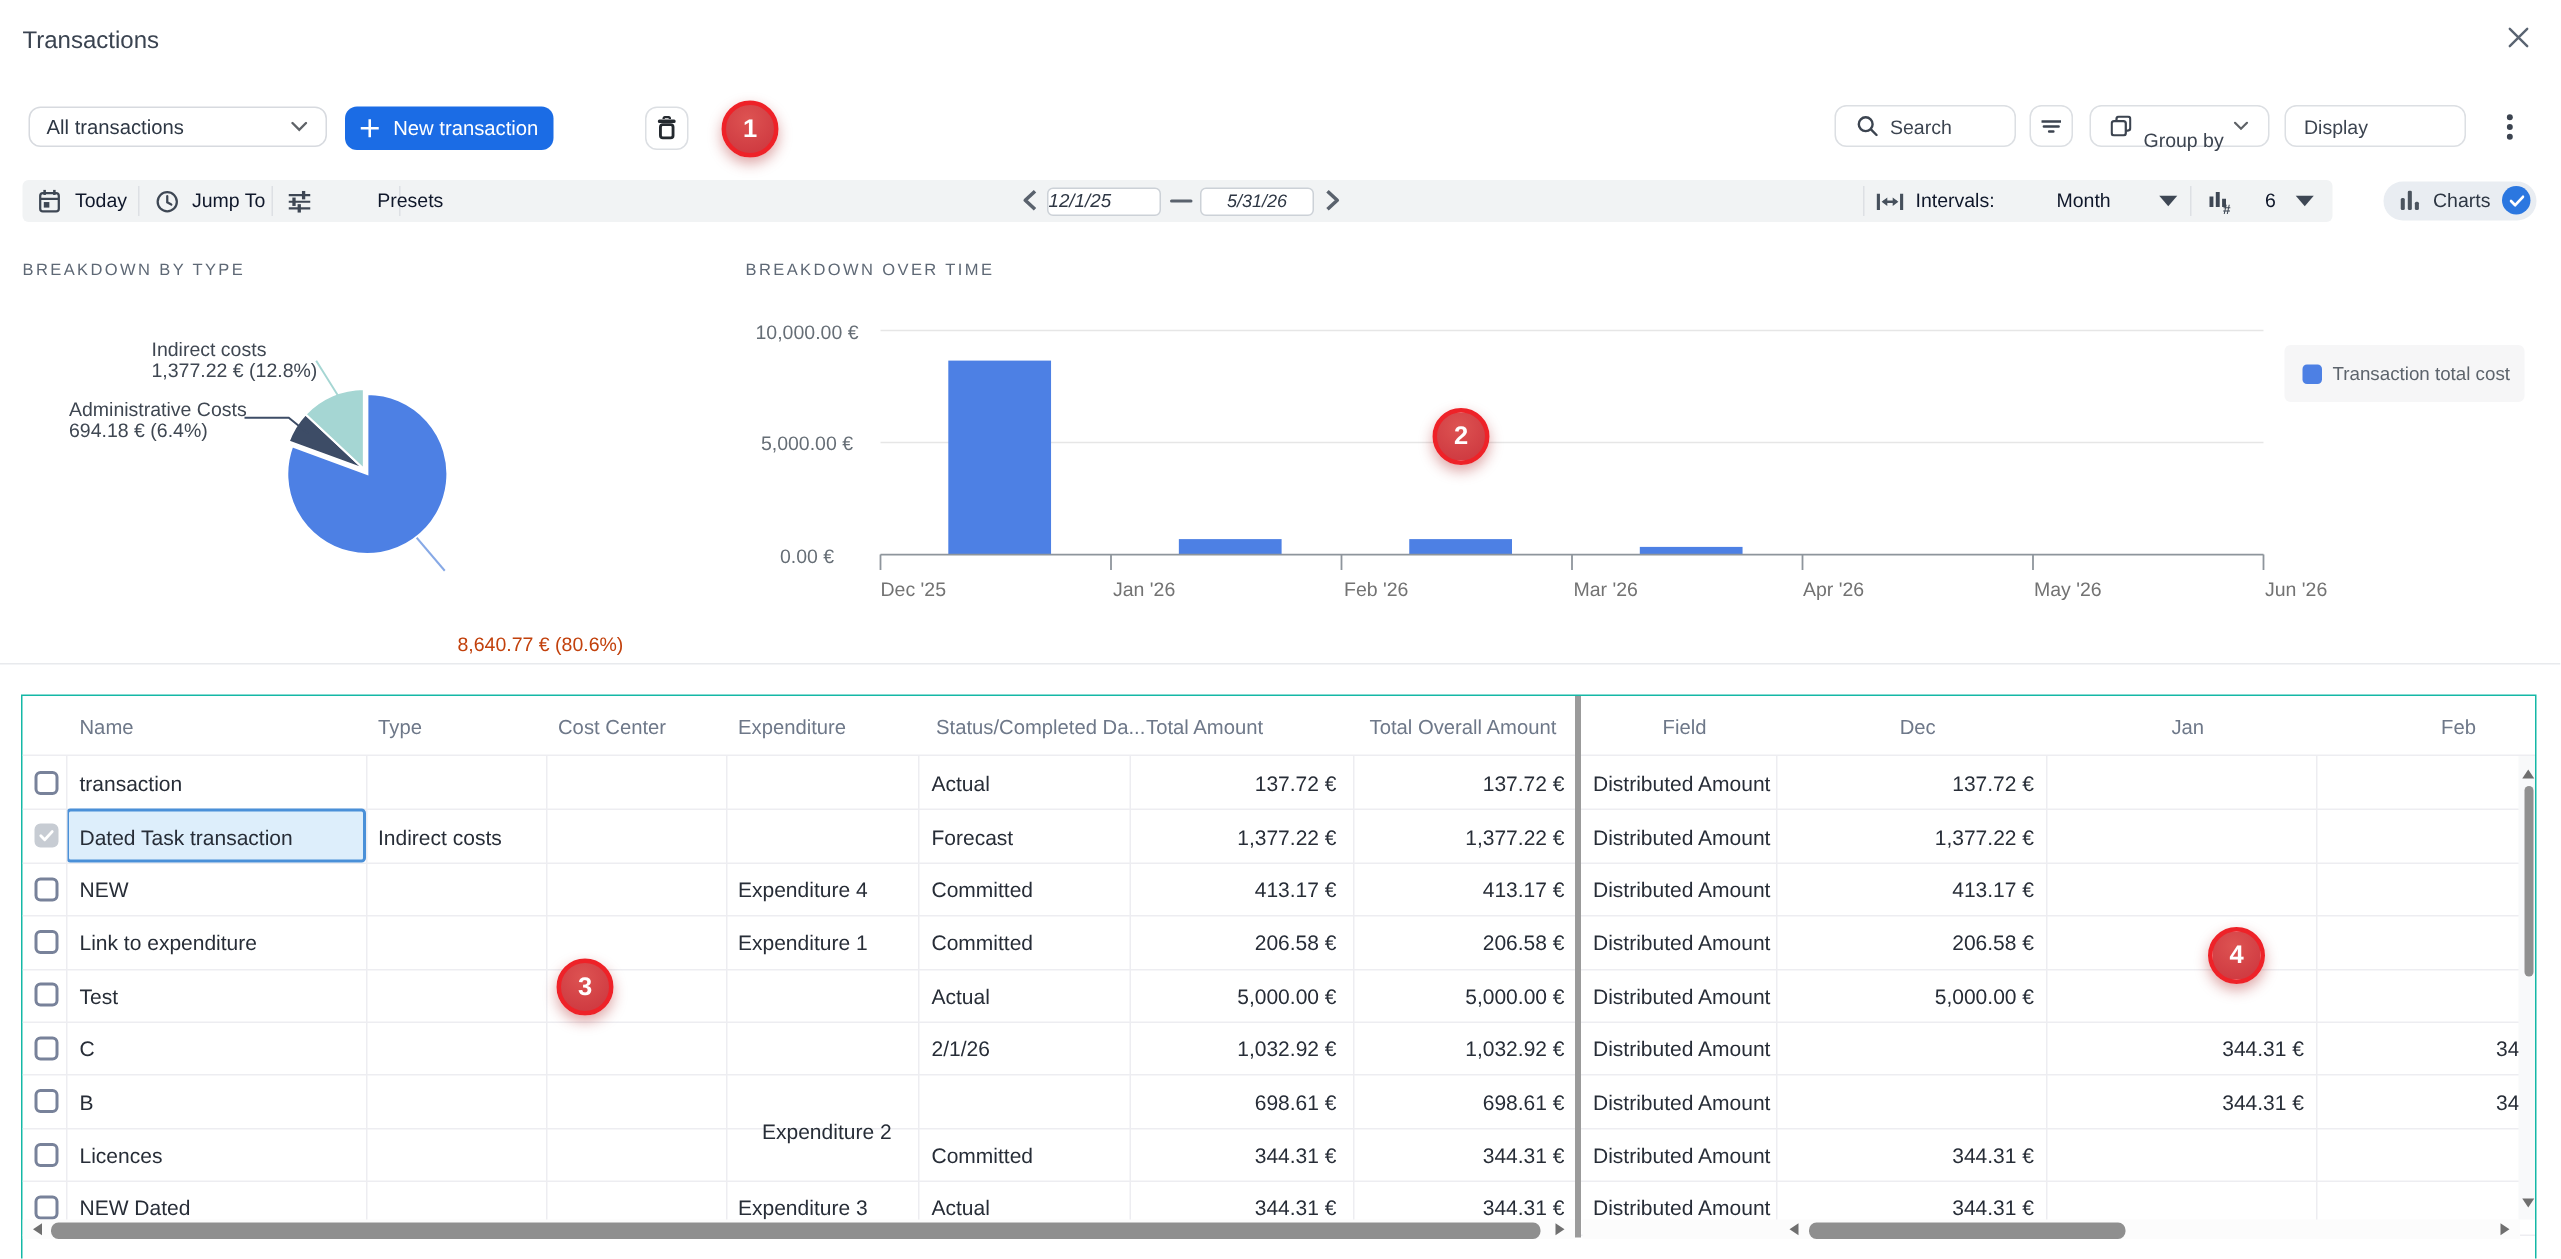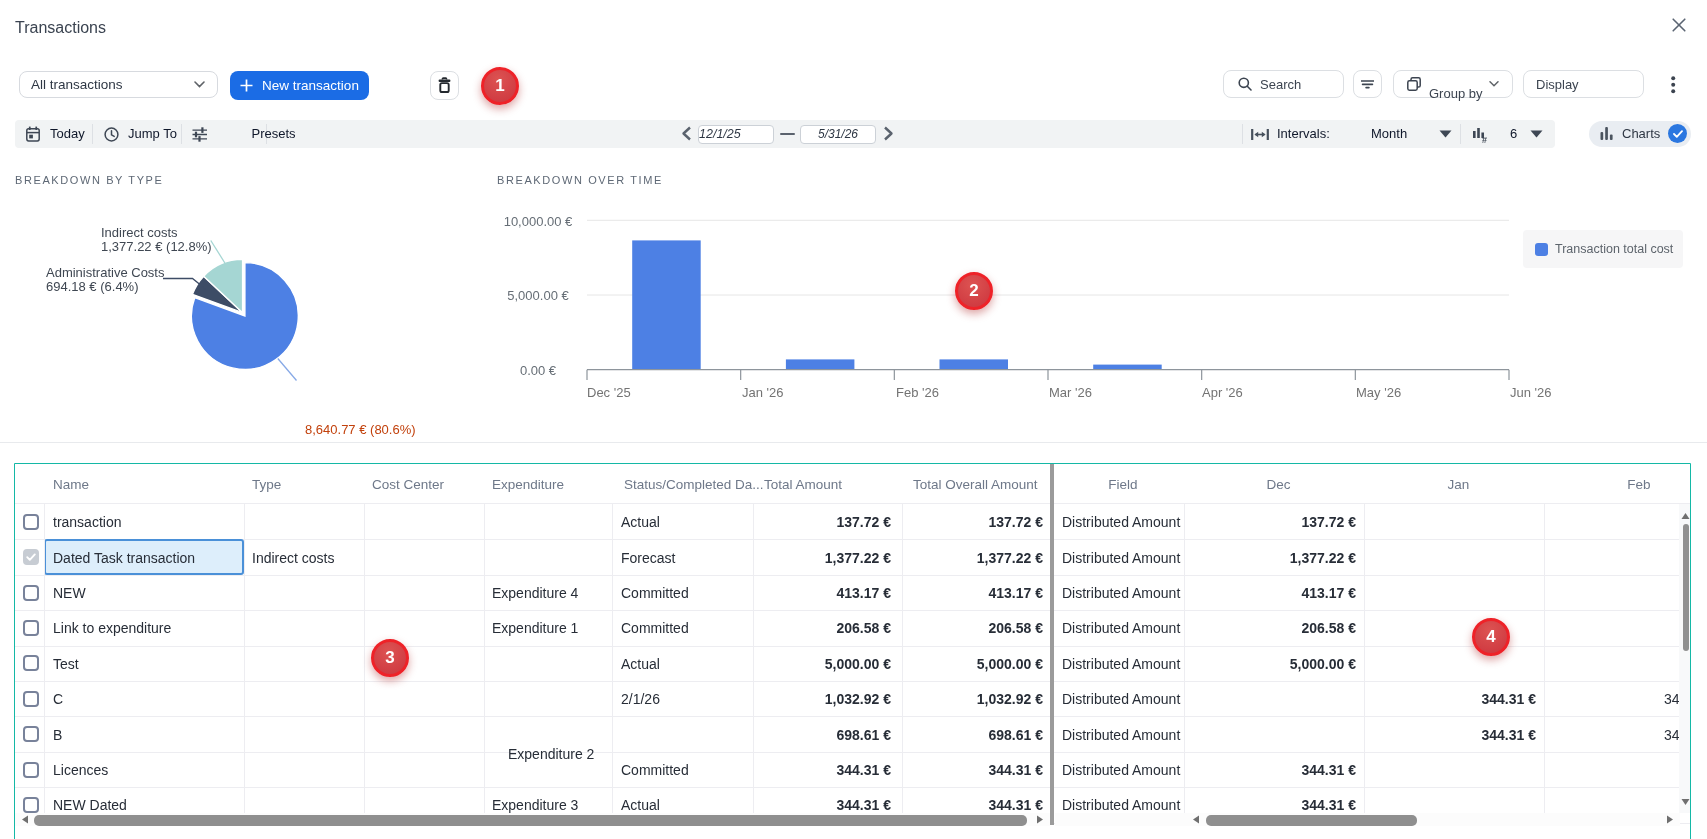--- a/index.html
+++ b/index.html
@@ -7,21 +7,21 @@
 body { position:relative; color:#3a4350; }
 .abs { position:absolute; }
 .btnbox { position:absolute; background:#fff; border:1px solid #dcdfe3; border-radius:8px; display:flex; align-items:center; }
 .badge { position:absolute; width:38px; height:38px; border-radius:50%; background:radial-gradient(circle at 45% 30%, #dd5352 0%, #d03c42 75%); border:3.5px solid #ee2228; color:#fff; font-weight:bold; font-size:17px; display:flex; align-items:center; justify-content:center; box-shadow:0 4px 9px rgba(170,30,30,.4); z-index:40; }
 .seglbl { font-size:13px; color:#0f172a; }
 .vline2 { position:absolute; top:4px; bottom:4px; width:1px; background:#dde0e4; }
 .hdrlbl { position:absolute; font-size:13.5px; color:#6e7889; white-space:nowrap; }
 .cell { position:absolute; font-size:14px; color:#272d37; white-space:nowrap; }
 .colline { position:absolute; width:1px; background:#ededf1; top:0; }
 .rowline { position:absolute; left:0; height:1px; background:#ededf1; }
-.amt { text-align:right;font-weight:bold; }
+.amt { text-align:right; }
 .chk { position:absolute; width:16px; height:16px; border:2px solid #78829a; border-radius:4px; background:#fff; }
 .mlabel { position:absolute; font-size:13px; color:#737373; white-space:nowrap; }
 .ylabel { position:absolute; font-size:13px; color:#666e76; white-space:nowrap; text-align:center; width:70px; }
 </style>
 </head>
 <body>
 
 <div class="abs" style="left:15px; top:19px; font-size:16px; color:#3a4350;">Transactions</div>
 <svg class="abs" style="left:1672px; top:18px;" width="14" height="14" viewBox="0 0 14 14">
   <path d="M1.2 1.2 L12.8 12.8 M12.8 1.2 L1.2 12.8" stroke="#5a6472" stroke-width="1.6" stroke-linecap="round"></path>

